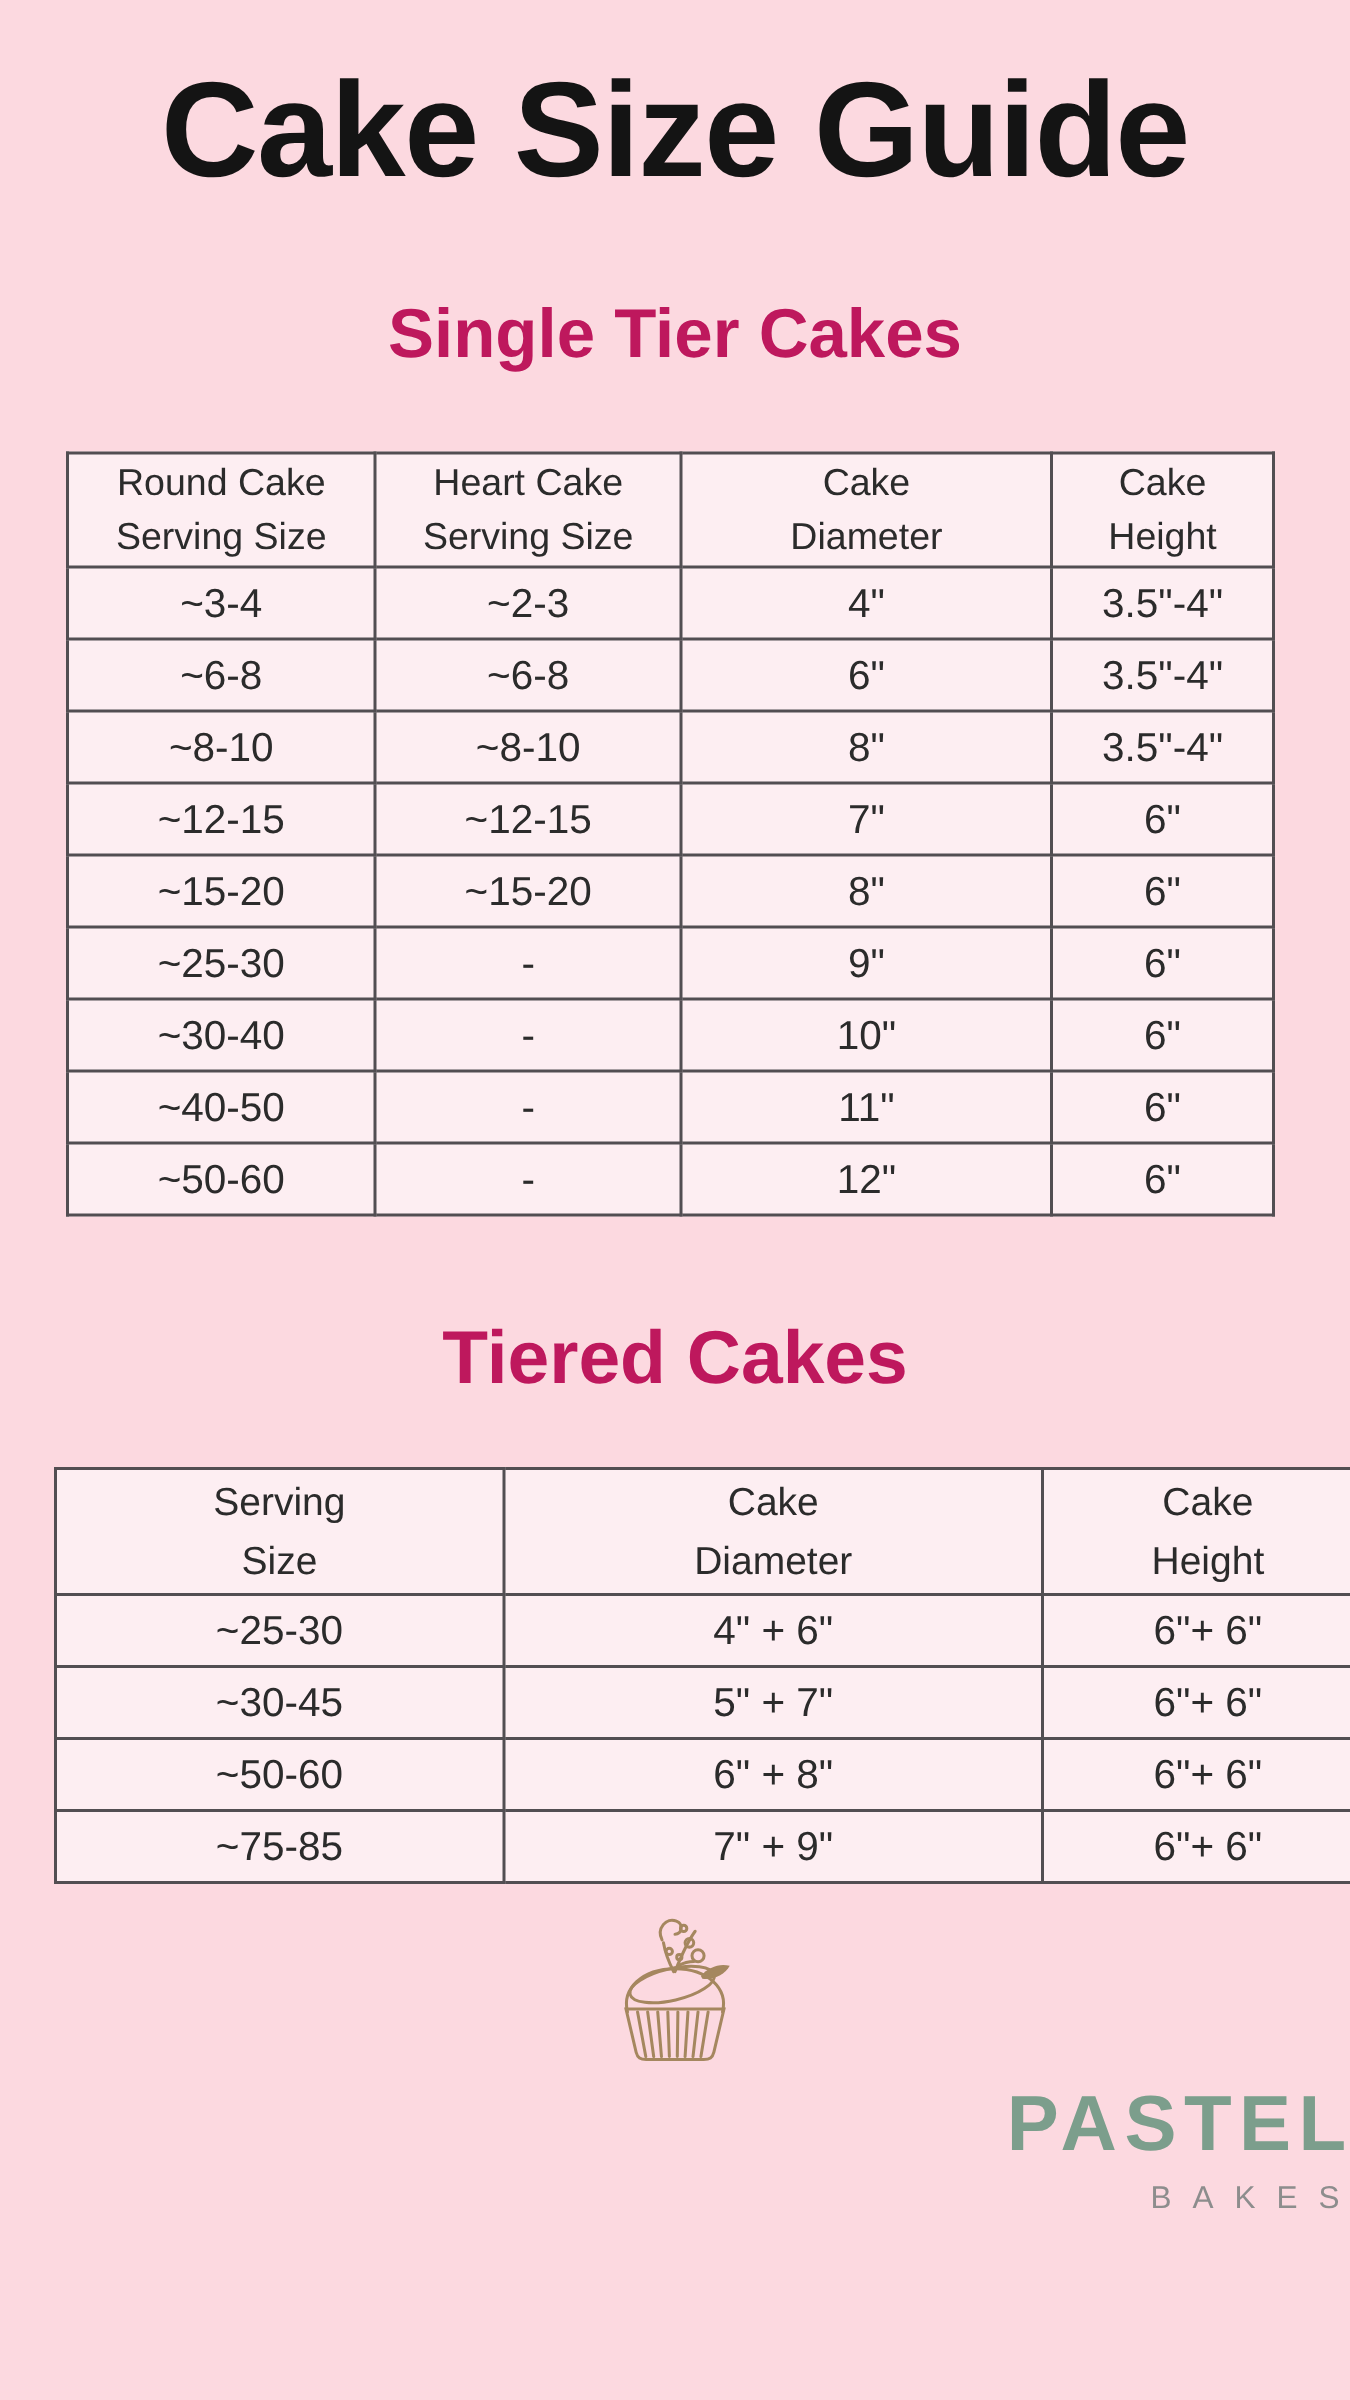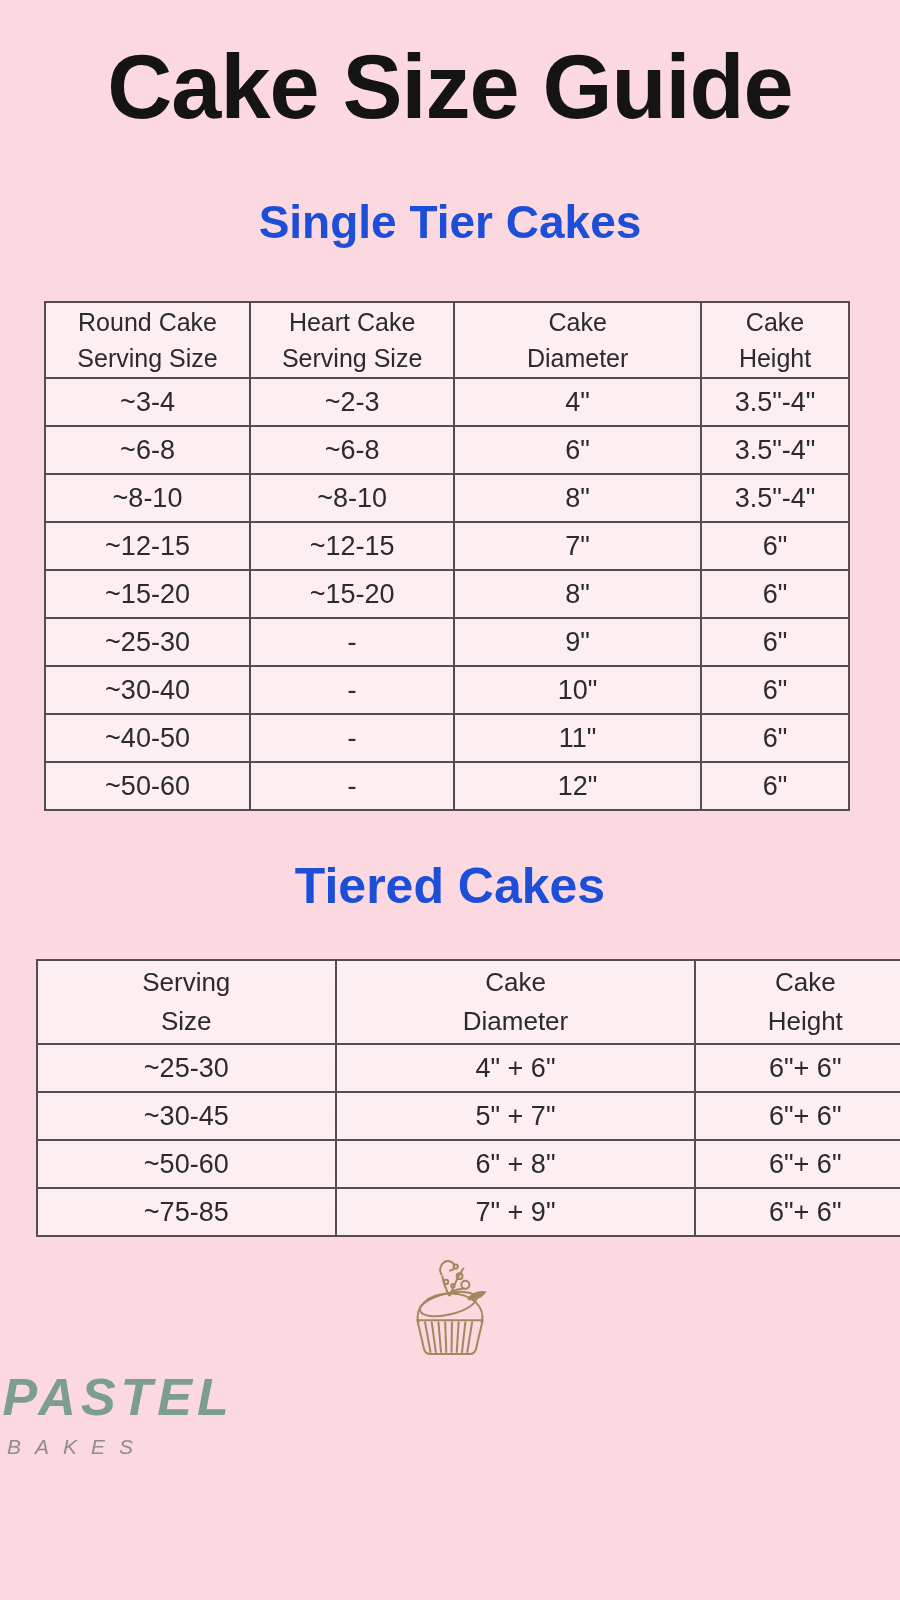--- a/index.html
+++ b/index.html
@@ -16,24 +16,24 @@
     padding-top: 36px;
     text-align: center;
     font-size: 90px;
     font-weight: 700;
     letter-spacing: -1px;
     color: #141414;
   }
   .section-title {
     text-align: center;
     font-weight: 700;
-    color: #1d4ed8;
+    color: #be185d;
   }
   .section-title.single { margin-top: 56px; font-size: 46px; }
-  .section-title.tiered { margin-top: 46px; font-size: 50px; }
+  .section-title.tiered { margin-top: 65px; font-size: 50px; }
 
   table {
     border-collapse: collapse;
     table-layout: fixed;
     background: #fdeef2;
     border: 2px solid #524e52;
   }
   th, td {
     border: 2px solid #524e52;
     text-align: center;
@@ -43,21 +43,21 @@
   }
   th { font-size: 25px; line-height: 36px; padding: 1px 0; font-weight: 400; text-align: center; }
   td { font-size: 27px; }
 
   table.t1 { margin: 52px 0 0 44px; width: 806px; }
   table.t1 td { height: 48px; }
   table.t2 { margin: 44px 0 0 36px; width: 880px; }
   table.t2 th { line-height: 39px; padding: 2px 0; font-size: 26px; }
   table.t2 td { height: 48px; }
 
-  .logo { margin-top: 16px; text-align: left; font-style: italic; }
+  .logo { margin-top: 16px; text-align: right; }
   .logo-icon { display: block; margin: 0 auto; }
   .brand-name {
     margin-top: 10px;
     font-size: 52px;
     font-weight: 700;
     letter-spacing: 5px;
     transform: translateX(2.5px);
   }
   .brand-sub {
     margin-top: 8px;

